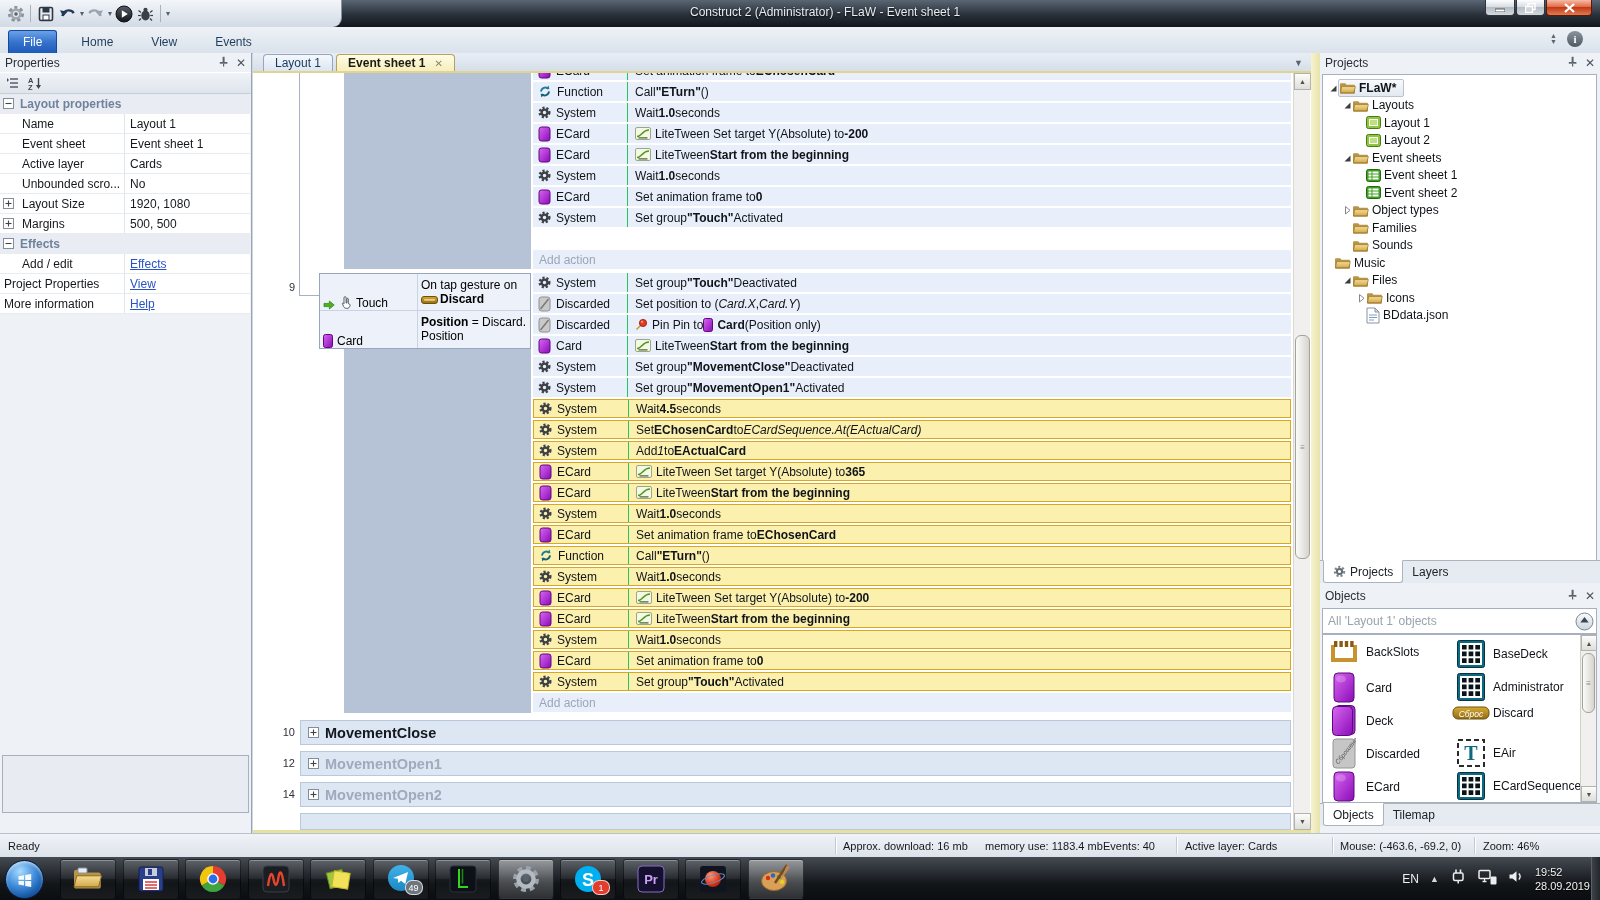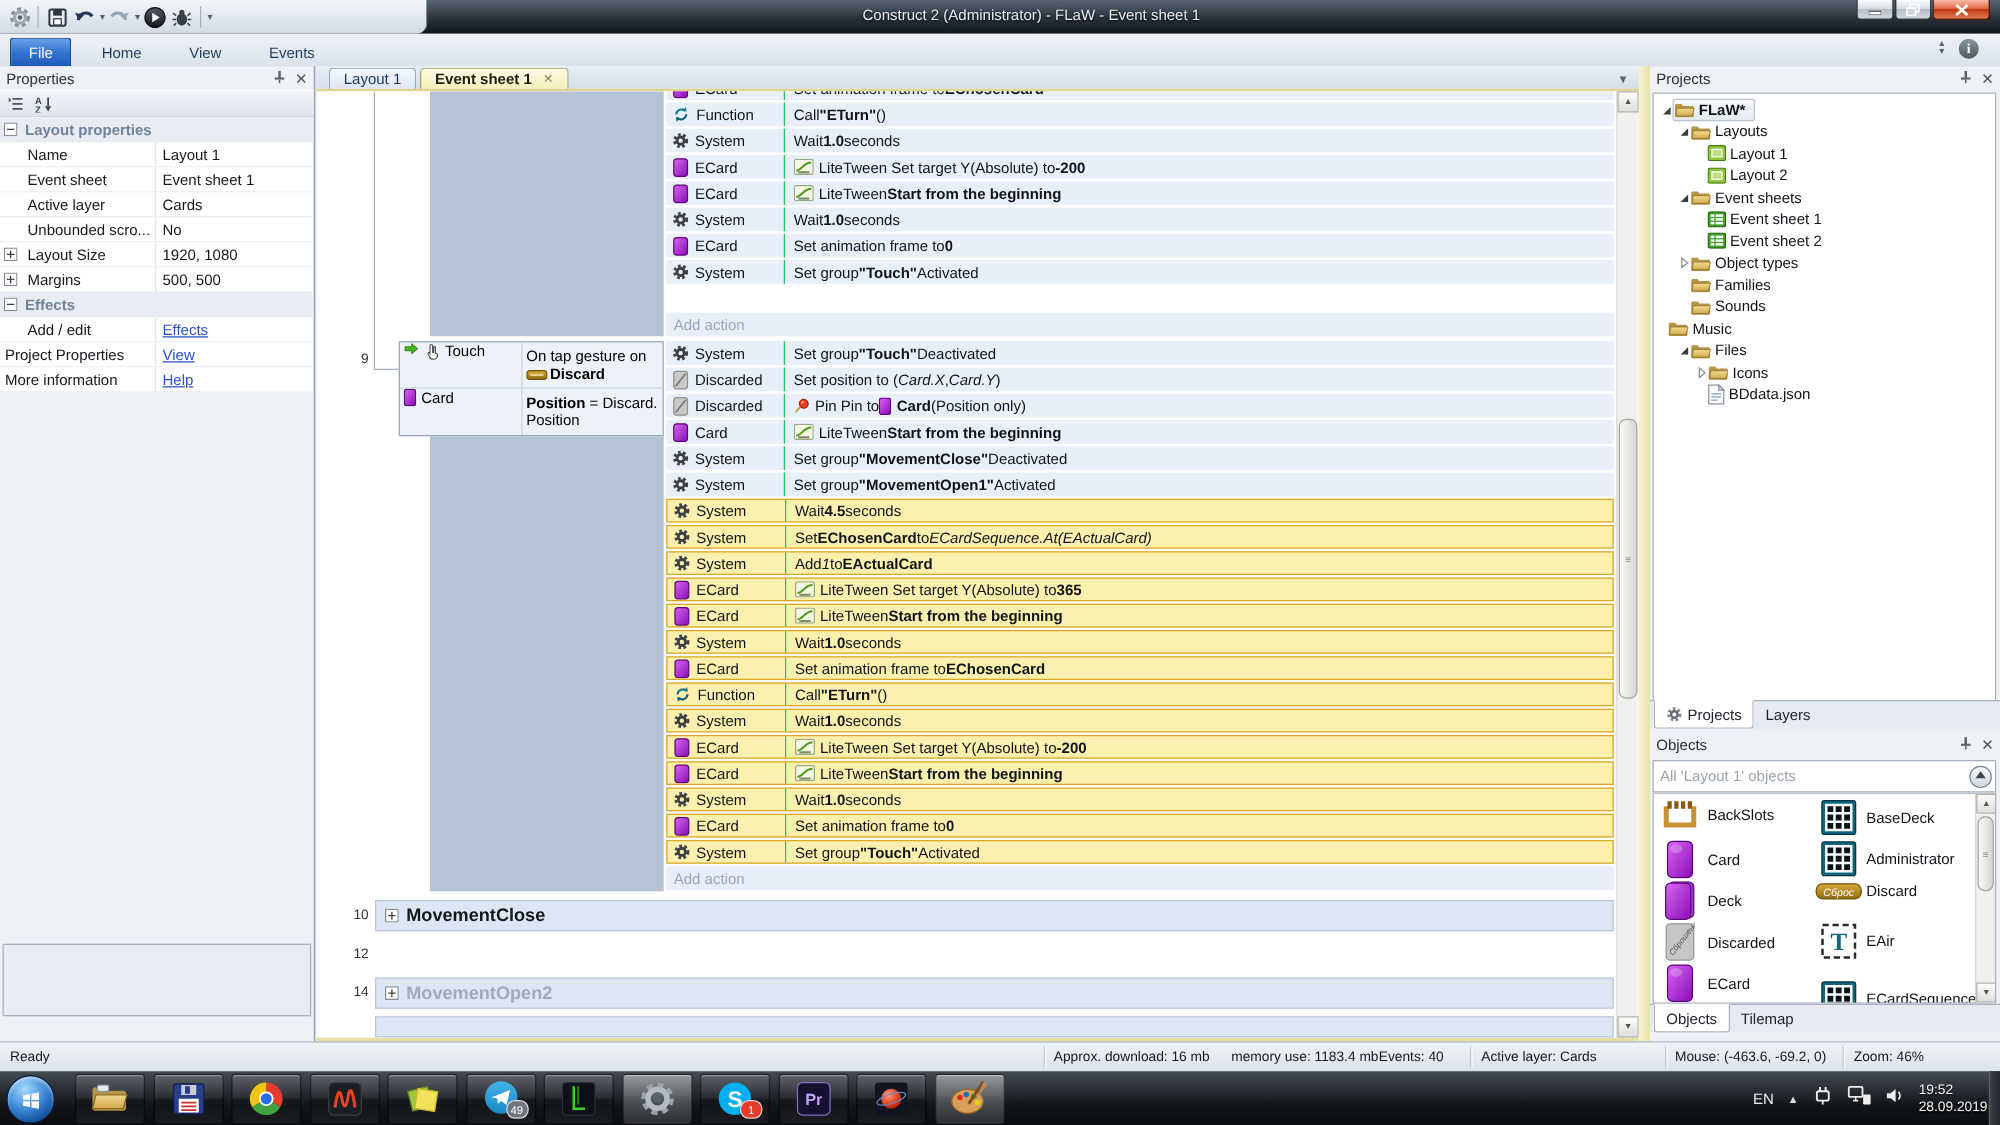--- a/index.html
+++ b/index.html
@@ -63,21 +63,21 @@
 .evnum,.gnum{position:absolute;left:0;width:34px;text-align:right;font-size:11px;color:#2e323a}
 .arow{position:absolute;left:272px;width:758px;height:19px;background:#e9effa;display:flex;font-size:12px;color:#101418;box-sizing:border-box;align-items:stretch}
 .arow .obj{width:95px;min-width:95px;display:flex;align-items:center;gap:5px;padding-left:5px;border-right:1px solid #22c55e;box-sizing:border-box;overflow:hidden}
 .arow .txt{display:flex;align-items:center;padding-left:7px;white-space:nowrap;overflow:hidden}
 .txt .ic{margin-right:4px}
 .arow.sel{background:#fcf0ae;border:1px solid #d9a724}
 .arow.addrow{color:#9aa6b8;align-items:center;padding-left:6px}
 .condbox{position:absolute;left:58px;width:212px;border:1px solid #98a6bb;background:#edf2fa;box-sizing:border-box}
 .crow{display:flex;height:37px;border-bottom:1px solid #c9d3e1;box-sizing:border-box}
 .crow:last-child{border-bottom:none}
-.cobj{width:98px;min-width:98px;border-right:1px solid #c9d3e1;display:flex;align-items:flex-start;gap:4px;padding-left:3px;font-size:12px;box-sizing:border-box}
+.cobj{width:98px;min-width:98px;border-right:1px solid #c9d3e1;display:flex;align-items:flex-end;gap:4px;padding-left:3px;font-size:12px;box-sizing:border-box}
 .ctxt{flex:1;font-size:12px;line-height:14px;padding:4px 3px;word-break:break-all}
 .ctxt .ic{vertical-align:middle;margin-right:2px}
 .group{position:absolute;left:39px;width:991px;height:25px;background:#dde7f3;border:1px solid #b9c8dc;box-sizing:border-box;display:flex;align-items:center}
 .group .plus{margin:0 6px 0 7px;display:inline-flex}
 .glabel{font-weight:bold;font-size:14.5px;color:#14171f}
 .group.off .glabel{color:#9fabbd}
 
 
 .split{position:absolute;left:1311px;top:53px;width:9px;height:780px;background:linear-gradient(90deg,#f7f3cf,#e8e2ab)}
 .rightcol{position:absolute;left:1320px;top:53px;width:280px;height:780px;background:#eef1f6}
@@ -886,20 +886,30 @@
           <span class="plus">
             <svg width="11" height="11">
               <rect x="0.5" y="0.5" width="10" height="10" fill="#fff" stroke="#848e9a"></rect>
               <line x1="2.5" y1="5.5" x2="8.5" y2="5.5" stroke="#444" stroke-width="1.1"></line>
               <line x1="5.5" y1="2.5" x2="5.5" y2="8.5" stroke="#444" stroke-width="1.1"></line>
             </svg>
           </span>
           <span class="glabel">MovementClose</span>
         </div>
         <div class="gnum" style="top:684px">12</div>
+        <div class="group off" style="top:678px">
+          <span class="plus">
+            <svg width="11" height="11">
+              <rect x="0.5" y="0.5" width="10" height="10" fill="#fff" stroke="#848e9a"></rect>
+              <line x1="2.5" y1="5.5" x2="8.5" y2="5.5" stroke="#444" stroke-width="1.1"></line>
+              <line x1="5.5" y1="2.5" x2="5.5" y2="8.5" stroke="#444" stroke-width="1.1"></line>
+            </svg>
+          </span>
+          <span class="glabel">MovementOpen1</span>
+        </div>
         <div class="gnum" style="top:715px">14</div>
         <div class="group off" style="top:709px">
           <span class="plus">
             <svg width="11" height="11">
               <rect x="0.5" y="0.5" width="10" height="10" fill="#fff" stroke="#848e9a"></rect>
               <line x1="2.5" y1="5.5" x2="8.5" y2="5.5" stroke="#444" stroke-width="1.1"></line>
               <line x1="5.5" y1="2.5" x2="5.5" y2="8.5" stroke="#444" stroke-width="1.1"></line>
             </svg>
           </span>
           <span class="glabel">MovementOpen2</span>
@@ -1246,21 +1256,21 @@
           <span class="oic">
             <span class="ic">
               <svg width="22" height="31">
                 <rect x="1" y="1" width="20" height="29" rx="4" fill="url(#pg)" stroke="#5c0680"></rect>
                 <ellipse cx="8" cy="7" rx="5" ry="3.5" fill="#fff" opacity="0.22"></ellipse>
               </svg>
             </span>
           </span>
           <span>ECard</span>
         </div>
-        <div class="oitem" style="left:131px;top:149px">
+        <div class="oitem" style="left:131px;top:136px">
           <span class="oic">
             <span class="ic">
               <svg width="30" height="30">
                 <rect x="1.5" y="1.5" width="27" height="27" rx="2" fill="#0d6880" stroke="#06333f"></rect>
                 <rect x="5" y="5" width="20" height="20" fill="#081418" stroke="#fff" stroke-width="2"></rect>
                 <path d="M11.6 5v20M18.3 5v20M5 11.6h20M5 18.3h20" stroke="#fff" stroke-width="2"></path>
               </svg>
             </span>
           </span>
           <span>ECardSequence</span>

